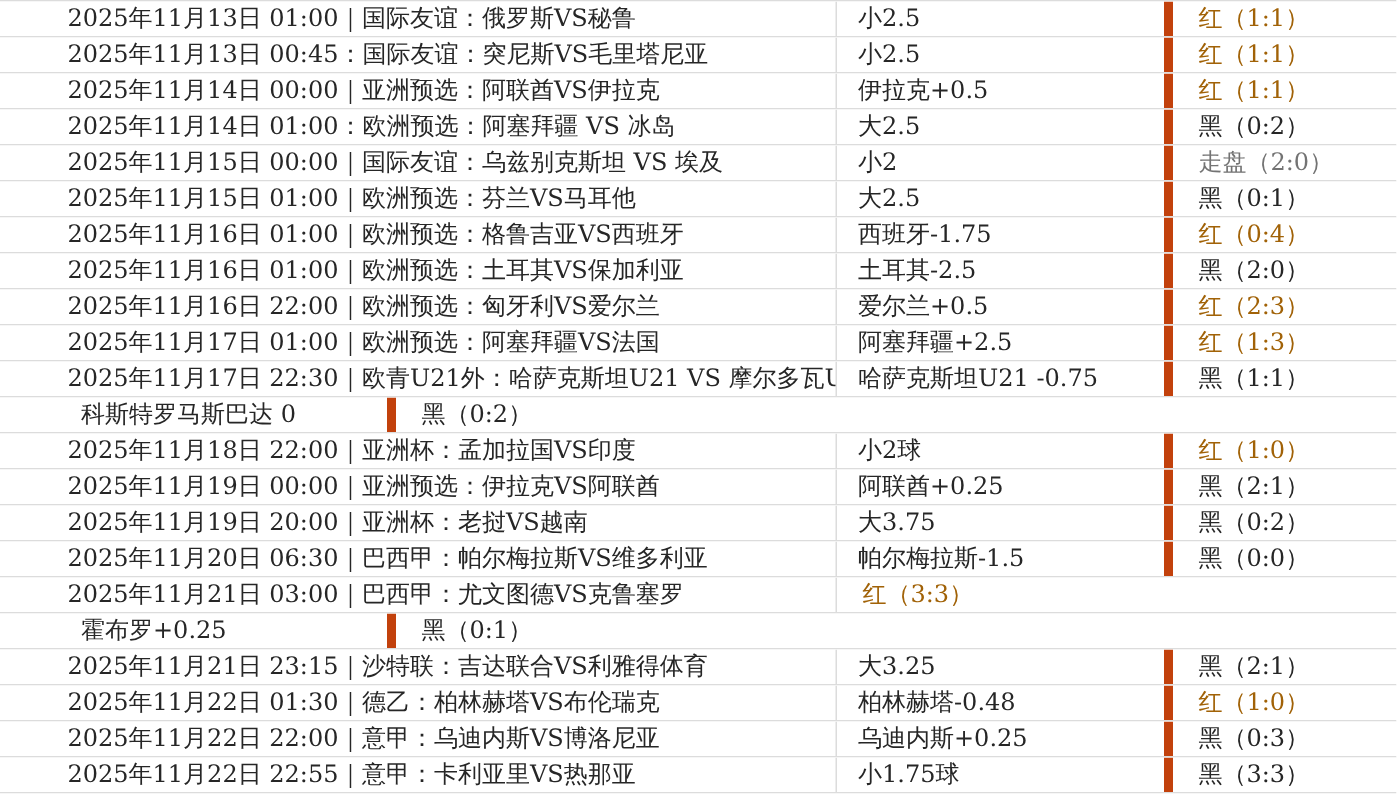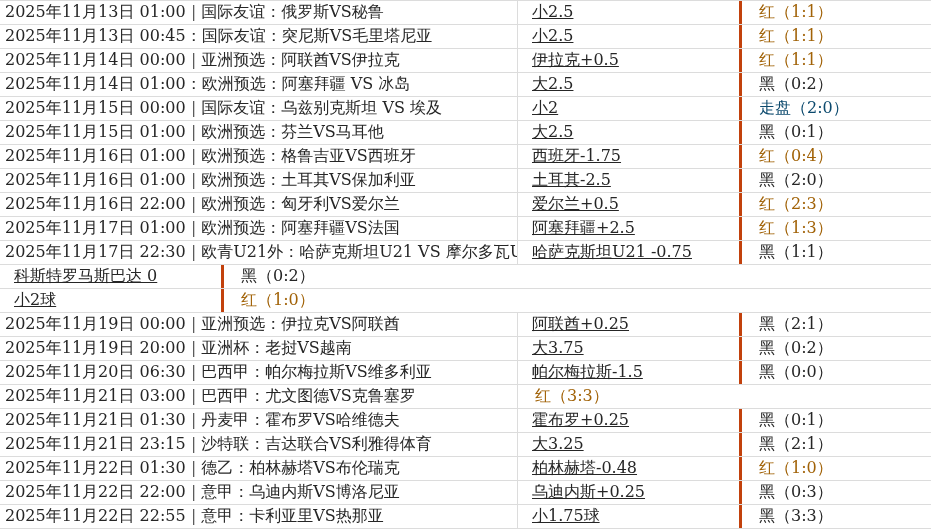--- a/index.html
+++ b/index.html
@@ -13,45 +13,45 @@
     flex-direction: column;
     border-top: 1px solid #dcdcdc;
   }
   .row {
     flex: 1 1 auto;
     display: flex;
     align-items: center;
     border-bottom: 1px solid #dcdcdc;
     overflow: hidden;
     background: #ffffff;
+    padding-left: 40px;
   }
   .cell {
     height: 100%;
     display: flex;
     align-items: center;
     white-space: nowrap;
     overflow: hidden;
   }
   .cell.left {
     width: 518px;
     padding-left: 5px;
     border-right: 1px solid #dcdcdc;
   }
   .cell.mid {
     width: 224px;
     padding-left: 14px;
-    border-right: 3px solid #c2410c;
-    text-decoration: underline;
+    border-right: 6px solid #c2410c;
   }
   .cell.right {
     flex: 1 1 auto;
     padding-left: 17px;
   }
   .status-red  { color: #a16207; }
-  .status-blue { color: #0c4a6e; text-align: right; }
+  .status-blue { color: #737373; text-align: right; }
   .status-black{ color: #262626; }
 </style>
 </head>
 <body>
 
 <div class="table" id="prediction-table">
     <div class="row">
       <div class="cell left">2025年11月13日 01:00｜国际友谊：俄罗斯VS秘鲁</div>
       <div class="cell mid">小2.5</div>
       <div class="cell right status-red">红（1:1）</div>
@@ -104,20 +104,21 @@
     <div class="row">
       <div class="cell left">2025年11月17日 22:30｜欧青U21外：哈萨克斯坦U21 VS 摩尔多瓦U</div>
       <div class="cell mid">哈萨克斯坦U21 -0.75</div>
       <div class="cell right status-black">黑（1:1）</div>
     </div>
     <div class="row">
       <div class="cell mid">科斯特罗马斯巴达 0</div>
       <div class="cell right status-black">黑（0:2）</div>
     </div>
     <div class="row">
+      <div class="cell left">2025年11月18日 22:00｜亚洲杯：孟加拉国VS印度</div>
       <div class="cell mid">小2球</div>
       <div class="cell right status-red">红（1:0）</div>
     </div>
     <div class="row">
       <div class="cell left">2025年11月19日 00:00｜亚洲预选：伊拉克VS阿联酋</div>
       <div class="cell mid">阿联酋+0.25</div>
       <div class="cell right status-black">黑（2:1）</div>
     </div>
     <div class="row">
       <div class="cell left">2025年11月19日 20:00｜亚洲杯：老挝VS越南</div>
@@ -127,21 +128,20 @@
     <div class="row">
       <div class="cell left">2025年11月20日 06:30｜巴西甲：帕尔梅拉斯VS维多利亚</div>
       <div class="cell mid">帕尔梅拉斯-1.5</div>
       <div class="cell right status-black">黑（0:0）</div>
     </div>
     <div class="row">
       <div class="cell left">2025年11月21日 03:00｜巴西甲：尤文图德VS克鲁塞罗</div>
       <div class="cell right status-red">红（3:3）</div>
     </div>
     <div class="row">
-      <div class="cell left">2025年11月21日 01:30｜丹麦甲：霍布罗VS哈维德夫</div>
       <div class="cell mid">霍布罗+0.25</div>
       <div class="cell right status-black">黑（0:1）</div>
     </div>
     <div class="row">
       <div class="cell left">2025年11月21日 23:15｜沙特联：吉达联合VS利雅得体育</div>
       <div class="cell mid">大3.25</div>
       <div class="cell right status-black">黑（2:1）</div>
     </div>
     <div class="row">
       <div class="cell left">2025年11月22日 01:30｜德乙：柏林赫塔VS布伦瑞克</div>

